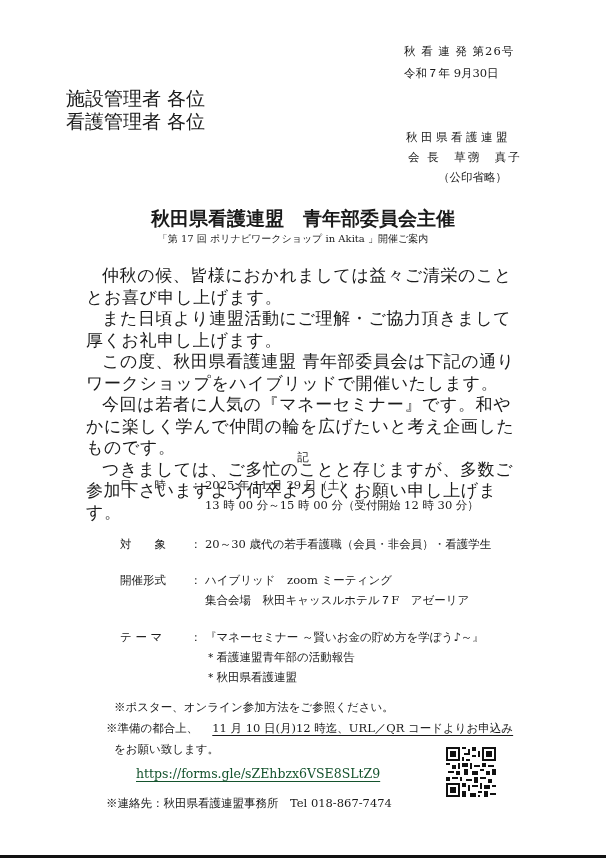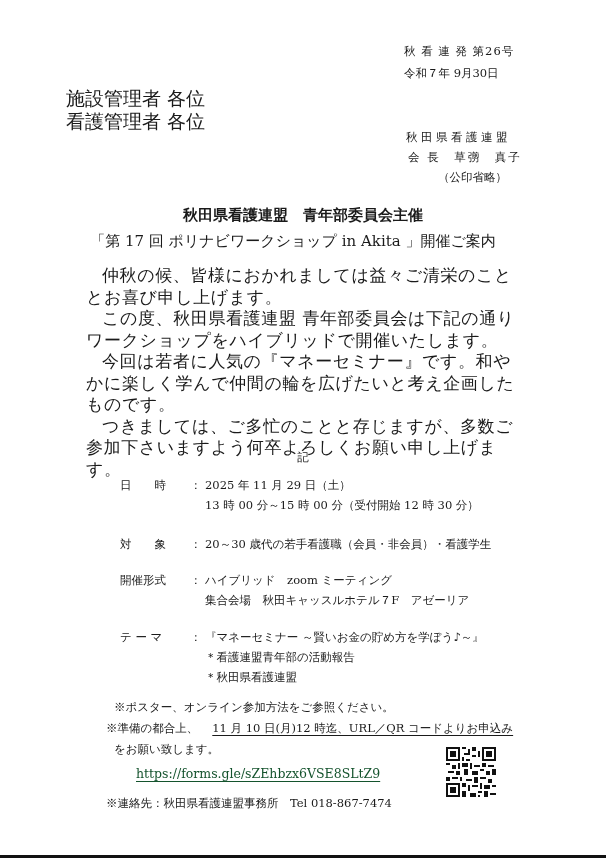--- a/index.html
+++ b/index.html
@@ -18,22 +18,22 @@
     }
     .abs { position: absolute; white-space: nowrap; }
     .doc-no { left: 404px; top: 44px; letter-spacing: 1px; }
     .doc-date { left: 404px; top: 66px; }
     .recipient { left: 66px; font-size: 19px; }
     .rec1 { top: 86px; }
     .rec2 { top: 109px; }
     .sender-org { left: 406px; top: 130px; letter-spacing: 3.5px; }
     .sender-name { left: 408px; top: 150px; letter-spacing: 2px; }
     .sender-seal { left: 438px; top: 170px; }
-    .title1 { left: 0; width: 606px; top: 206px; text-align: center; font-weight: bold; font-size: 15px; }
-    .title2 { left: 0; width: 586px; top: 232px; text-align: center; font-size: 15px; }
+    .title1 { left: 0; width: 606px; top: 206px; text-align: center; font-weight: bold; font-size: 19px; }
+    .title2 { left: 0; width: 586px; top: 232px; text-align: center; font-size: 10px; }
     .body-para {
       position: absolute;
       left: 86px;
       width: 440px;
       font-size: 17px;
       line-height: 21.5px;
       letter-spacing: 0.6px;
       white-space: normal;
     }
     .ki { left: 0; width: 606px; top: 450px; text-align: center; }
@@ -70,20 +70,21 @@
 
   <div class="abs sender-org">秋田県看護連盟</div>
   <div class="abs sender-name">会 長　草彅　真子</div>
   <div class="abs sender-seal">（公印省略）</div>
 
   <div class="abs title1">秋田県看護連盟　青年部委員会主催</div>
   <div class="abs title2">「第 17 回 ポリナビワークショップ in Akita 」開催ご案内</div>
 
   <div class="body-para" style="top:265px;">
     <div style="text-indent:16px;">仲秋の候、皆様におかれましては益々ご清栄のこととお喜び申し上げます。</div>
+    <div style="text-indent:16px;">また日頃より連盟活動にご理解・ご協力頂きまして厚くお礼申し上げます。</div>
     <div style="text-indent:16px;">この度、秋田県看護連盟 青年部委員会は下記の通りワークショップをハイブリッドで開催いたします。</div>
     <div style="text-indent:16px;">今回は若者に人気の『マネーセミナー』です。和やかに楽しく学んで仲間の輪を広げたいと考え企画したものです。</div>
     <div style="text-indent:16px;">つきましては、ご多忙のことと存じますが、多数ご参加下さいますよう何卒よろしくお願い申し上げます。</div>
   </div>
 
   <div class="abs ki">記</div>
 
   <div class="abs label r1">日　　時</div>
   <div class="abs colon r1">：</div>
   <div class="abs val r1">2025 年 11 月 29 日（土）</div>

